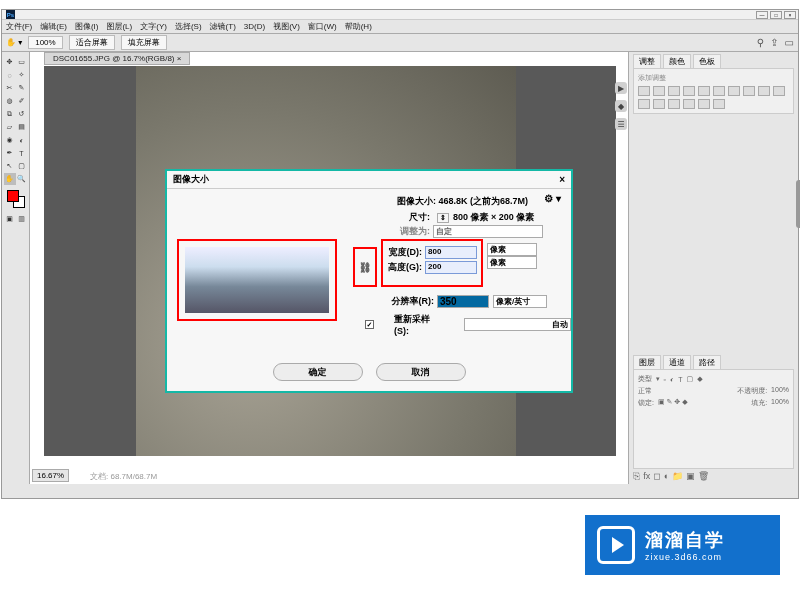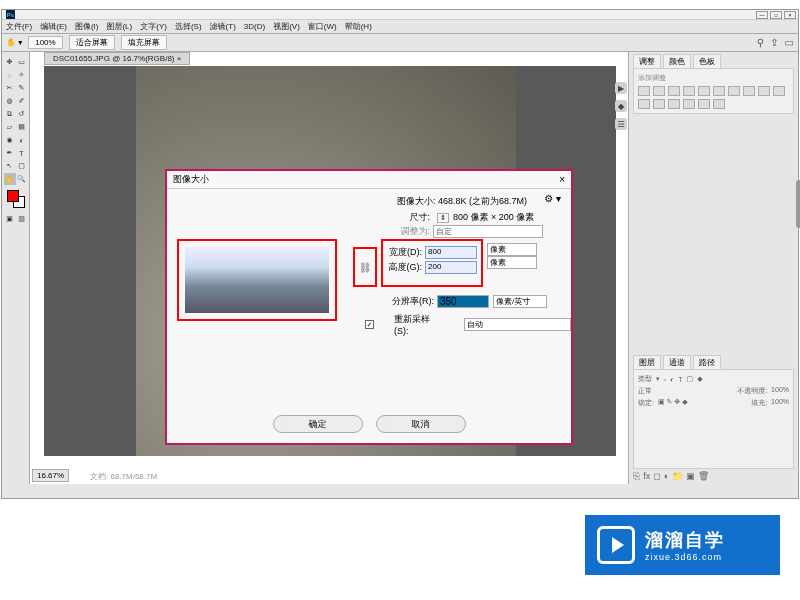--- a/index.html
+++ b/index.html
@@ -37,41 +37,41 @@
   .adjust-grid { display: flex; flex-wrap: wrap; gap: 3px; }
   .adj-ico { width: 12px; height: 10px; background: #ddd; border: 1px solid #aaa; }
   .layers-body { background: #f0f0f0; border: 1px solid #ccc; margin: 0 4px; padding: 4px; height: 100px; }
   .layer-row { display: flex; align-items: center; gap: 4px; padding: 2px; background: #d8d8d8; border: 1px solid #bbb; }
   .eye { width: 10px; height: 8px; display: flex; align-items: center; justify-content: center; font-size: 7px; }
   .layer-thumb { width: 14px; height: 10px; background: #999; border: 1px solid #fff; }
   .lock { margin-left: auto; color: #888; }
   .layers-bottom { display: flex; gap: 3px; padding: 2px 4px; font-size: 9px; color: #666; }
 
   
-  .dialog { position: absolute; top: 159px; left: 163px; width: 408px; height: 276px; background: #f7f7f7; border: 2px solid #be185d; box-shadow: none; }
+  .dialog { position: absolute; top: 159px; left: 163px; width: 408px; height: 224px; background: #f7f7f7; border: 2px solid #14b8a6; box-shadow: none; font-weight: bold; }
   .dlg-title { height: 18px; background: #f7f7f7; border-bottom: 1px solid #ccc; display: flex; align-items: center; padding: 0 6px; font-size: 9px; }
   .dlg-close { margin-left: auto; font-size: 10px; }
   .dlg-body { position: relative; padding: 6px; height: calc(100% - 18px); }
   .gear { position: absolute; top: 4px; right: 10px; font-size: 10px; }
   .preview-box { position: absolute; top: 50px; left: 10px; width: 160px; height: 82px; border: 2px solid #ff0000; }
   .preview-img { position: absolute; inset: 6px; background: linear-gradient(180deg,#eef 0%,#cde 30%,#789 60%,#556 100%); }
   .link-box { position: absolute; top: 58px; left: 186px; width: 24px; height: 40px; border: 2px solid #ff0000; display: flex; align-items: center; justify-content: center; font-size: 10px; color: #555; }
   .wh-box { position: absolute; top: 50px; left: 214px; width: 102px; height: 48px; border: 2px solid #ff0000; padding-top: 3px; }
   .inline-row { display: flex; align-items: center; font-size: 9px; margin: 2px 0; }
   .inline-row .lbl2 { width: 42px; text-align: right; padding-right: 3px; }
   .inline-row .in2 { width: 52px; height: 13px; background: #e8eefc; border: 1px solid #7a9ad8; font-size: 8px; padding: 0 2px; }
   .units-col { position: absolute; top: 54px; left: 320px; width: 50px; }
   .units-col .unit2 { height: 13px; background: #fff; border: 1px solid #aaa; font-size: 8px; padding: 0 2px; }
   .res-row { position: absolute; top: 106px; left: 214px; display: flex; align-items: center; font-size: 9px; }
   .res-row .lbl2 { width: 56px; text-align: right; padding-right: 3px; }
   .res-row .in3 { width: 52px; height: 13px; background: #0369a1; border: 1px solid #aaa; font-size: 10px; padding: 0 2px; }
   .res-row .unit2 { width: 54px; height: 13px; background: #fff; border: 1px solid #aaa; font-size: 8px; padding: 0 2px; margin-left: 4px; }
   .resample-row { position: absolute; top: 124px; left: 198px; display: flex; align-items: center; font-size: 9px; gap: 20px; }
   .resample-row .cb { width: 9px; height: 9px; background: #fff; border: 1px solid #666; display: flex; align-items: center; justify-content: center; font-size: 7px; }
-  .resample-row .sel { width: 108px; height: 13px; background: #fff; border: 1px solid #aaa; font-size: 8px; padding: 0 2px; }
+  .resample-row .sel { width: 108px; height: 13px; background: #fff; border: 1px solid #aaa; font-size: 8px; padding: 0 2px; text-align: right; }
   .fit-row { position: absolute; top: 36px; left: 228px; display: flex; align-items: center; font-size: 9px; }
   .fit-row .lbl2 { width: 38px; text-align: right; padding-right: 3px; color: #888; }
   .fit-row .sel2 { width: 110px; height: 13px; background: #fff; border: 1px solid #aaa; font-size: 8px; padding: 0 2px; color: #666; }
   .dimline { position: absolute; top: 22px; left: 228px; font-size: 9px; display: flex; align-items: center; gap: 4px; }
   .dimline .lbl2 { width: 38px; text-align: right; padding-right: 3px; }
   .dimline .link-ico { width: 12px; height: 10px; border: 1px solid #aaa; font-size: 7px; display: flex; align-items: center; justify-content: center; }
   .dlg-buttons { position: absolute; bottom: 10px; left: 0; right: 0; display: flex; justify-content: center; gap: 13px; }
   .dlg-btn { width: 90px; height: 18px; background: #ededed; border: 1px solid #aaa; border-radius: 9px; font-size: 9px; display: flex; align-items: center; justify-content: center; }
 
   

